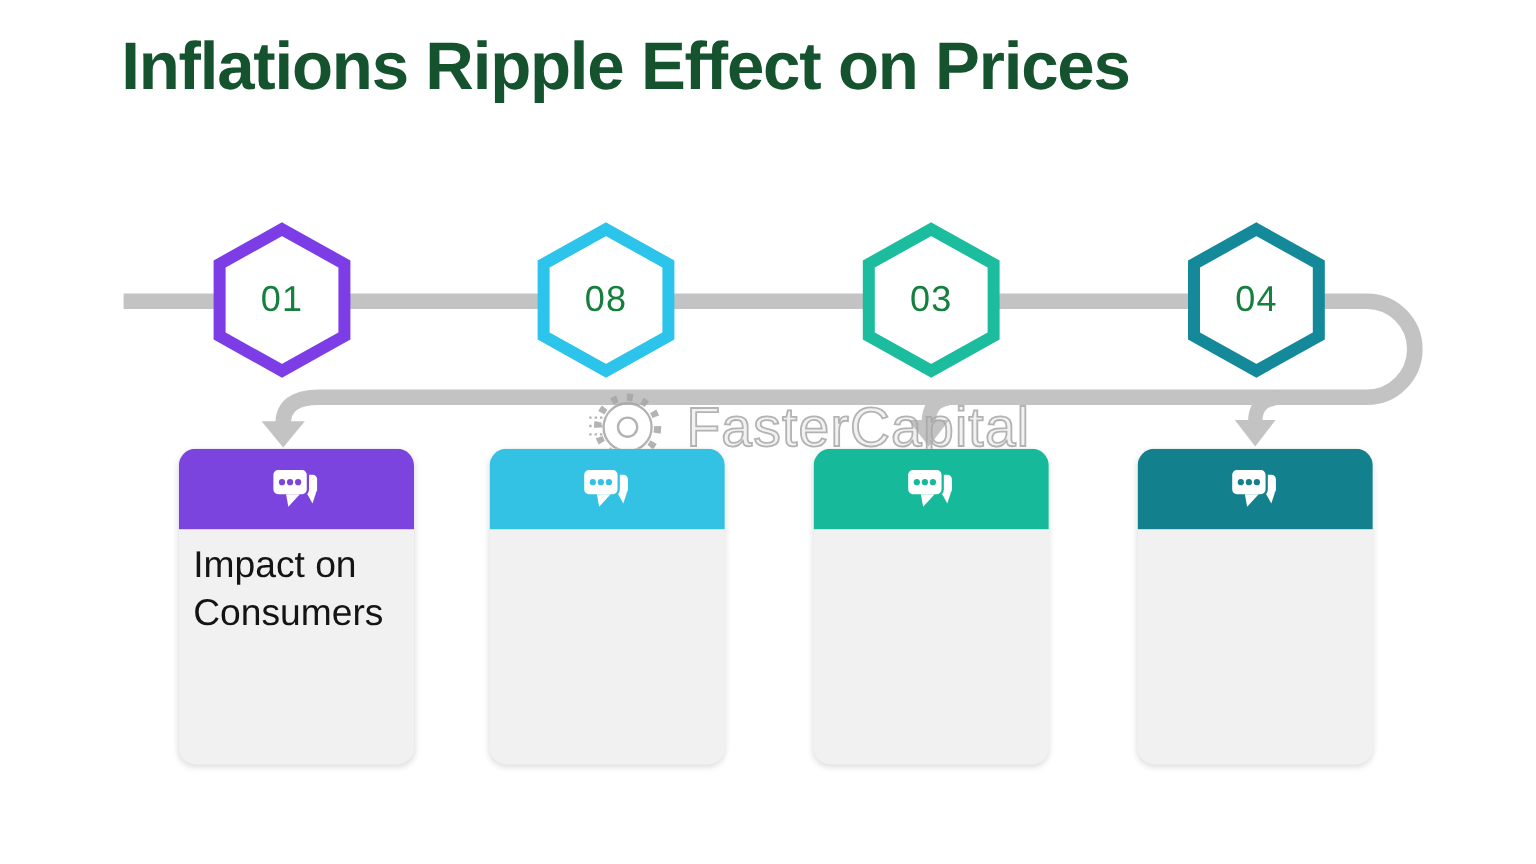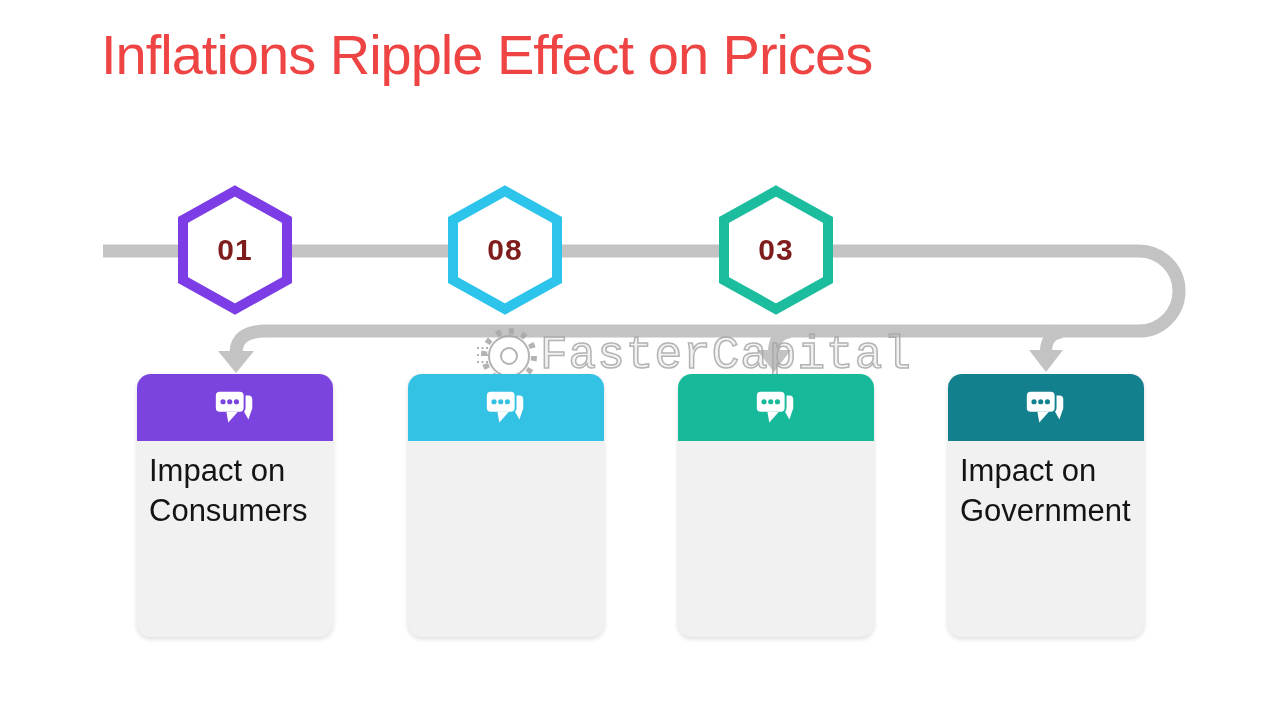--- a/index.html
+++ b/index.html
@@ -2,51 +2,51 @@
 <html><head>
 <meta charset="utf-8">
 <style>
   html,body{margin:0;padding:0;background:#fff;}
   .canvas{
     position:relative;width:1280px;height:720px;background:#ffffff;
     font-family:"Liberation Sans", sans-serif;overflow:hidden;
   }
   .slide-title{
     position:absolute;left:101px;top:22px;margin:0;
-    font-size:56px;font-weight:400;letter-spacing:-1px;color:#ef4444;
+    font-size:56px;font-weight:700;letter-spacing:-1px;color:#14532d;
     white-space:nowrap;
   }
   
   .timeline-svg{position:absolute;left:0;top:0;width:1280px;height:720px;}
   
   .hex{position:absolute;top:185px;width:116px;height:130px;}
   .hex svg{position:absolute;left:0;top:0;}
   .hex-number{
     position:absolute;inset:0;display:flex;align-items:center;justify-content:center;
-    font-size:30px;font-weight:bold;color:#7f1d1d;letter-spacing:1px;
+    font-size:30px;font-weight:normal;color:#15803d;letter-spacing:1px;
   }
   .hex-1{left:177px;} .hex-2{left:447px;} .hex-3{left:718px;text-align:right;} .hex-4{left:989px;}
   
   .watermark{
-    position:absolute;left:476px;top:324px;height:64px;
-    display:flex;align-items:center;gap:2px;opacity:.85;pointer-events:none;font-family:Liberation Mono, monospace;
+    position:absolute;left:490px;top:324px;height:64px;
+    display:flex;align-items:center;gap:20px;opacity:.85;pointer-events:none;
   }
   .watermark-text{
     font-size:46px;font-weight:500;letter-spacing:1px;line-height:62px;
     color:rgba(170,170,170,0.18);
     -webkit-text-stroke:1.5px #a6a6a6;
     white-space:nowrap;
   }
   
   .card{
     position:absolute;top:374px;width:196px;height:263px;
     border-radius:14px;overflow:hidden;background:#f1f1f2;
     box-shadow:0 2px 5px rgba(0,0,0,.14);
   }
-  .card-1{left:137px;} .card-2{left:408px;} .card-3{left:678px;} .card-4{left:948px;}
+  .card-1{left:149px;} .card-2{left:408px;} .card-3{left:678px;} .card-4{left:948px;}
   .card-header{
     height:67px;background:var(--header,#888);
     display:flex;align-items:center;justify-content:center;
   }
   .card-label{
     padding:10px 2px 0 12px;font-size:31px;line-height:1.28;color:#141414;
     font-weight:400;overflow:hidden;white-space:normal;
   }
 </style>
 </head>
@@ -75,20 +75,26 @@
     <svg width="116" height="130" viewBox="0 0 116 130">
       <polygon points="58,6 110,35 110,95 58,124 6,95 6,35" fill="#ffffff" stroke="var(--accent,#2CC4EA)" stroke-width="10" stroke-linejoin="miter"></polygon>
     </svg>
     <span class="hex-number">08</span>
   </div>
   <div class="hex hex-3" style="--accent: #1CBD9E; --header: #17B99B;">
     <svg width="116" height="130" viewBox="0 0 116 130">
       <polygon points="58,6 110,35 110,95 58,124 6,95 6,35" fill="#ffffff" stroke="var(--accent,#1CBD9E)" stroke-width="10" stroke-linejoin="miter"></polygon>
     </svg>
     <span class="hex-number">03</span>
+  </div>
+  <div class="hex hex-4" style="--accent: #13899A; --header: #13808E;">
+    <svg width="116" height="130" viewBox="0 0 116 130">
+      <polygon points="58,6 110,35 110,95 58,124 6,95 6,35" fill="#ffffff" stroke="var(--accent,#13899A)" stroke-width="10" stroke-linejoin="miter"></polygon>
+    </svg>
+    <span class="hex-number">04</span>
   </div>
 
   <div class="watermark">
     <svg width="62" height="62" viewBox="0 0 62 62" fill="none" stroke="#a6a6a6">
       <line x1="1" y1="23" x2="12" y2="23" stroke-width="2" stroke-dasharray="2 2.5"></line>
       <line x1="1" y1="30" x2="12" y2="30" stroke-width="2" stroke-dasharray="2 2.5"></line>
       <line x1="1" y1="37" x2="12" y2="37" stroke-width="2" stroke-dasharray="2 2.5"></line>
       <circle cx="33" cy="31" r="25" stroke-width="6" stroke-dasharray="5 8"></circle>
       <circle cx="33" cy="31" r="20" stroke-width="2"></circle>
       <circle cx="33" cy="31" r="8" stroke-width="2"></circle>
@@ -144,16 +150,15 @@
       <svg width="46" height="40" viewBox="0 0 48 40">
         <rect x="22" y="7" width="20" height="17" rx="4" fill="#ffffff"></rect>
         <polygon points="33,23 41,23 38,32" fill="#ffffff"></polygon>
         <rect x="3" y="2" width="31" height="23" rx="5" fill="#ffffff" stroke="var(--header)" stroke-width="2"></rect>
         <polygon points="15,24 27,24 17,35" fill="#ffffff"></polygon>
         <circle cx="11.5" cy="13.5" r="2.7" fill="var(--header)"></circle>
         <circle cx="18.5" cy="13.5" r="2.7" fill="var(--header)"></circle>
         <circle cx="25.5" cy="13.5" r="2.7" fill="var(--header)"></circle>
       </svg>
     </div>
-    <div class="card-label">Impact on Government</div>
   </div>
 
 </div>
 
 </body></html>

